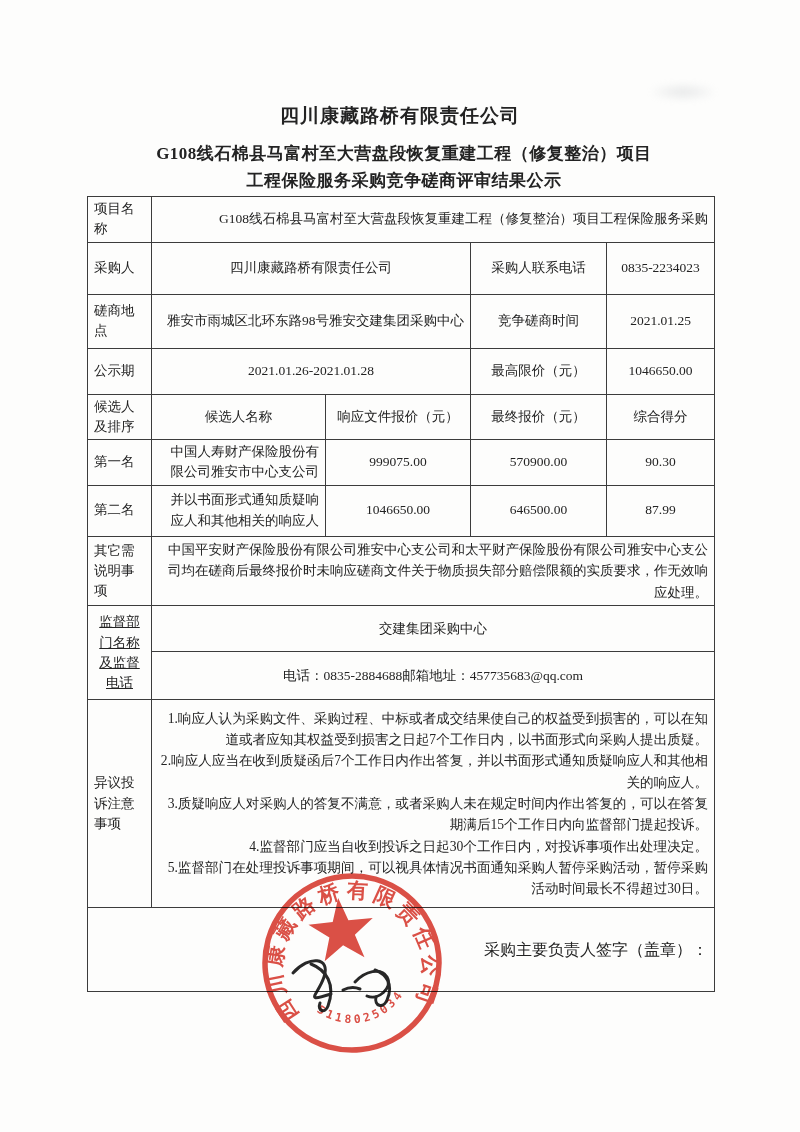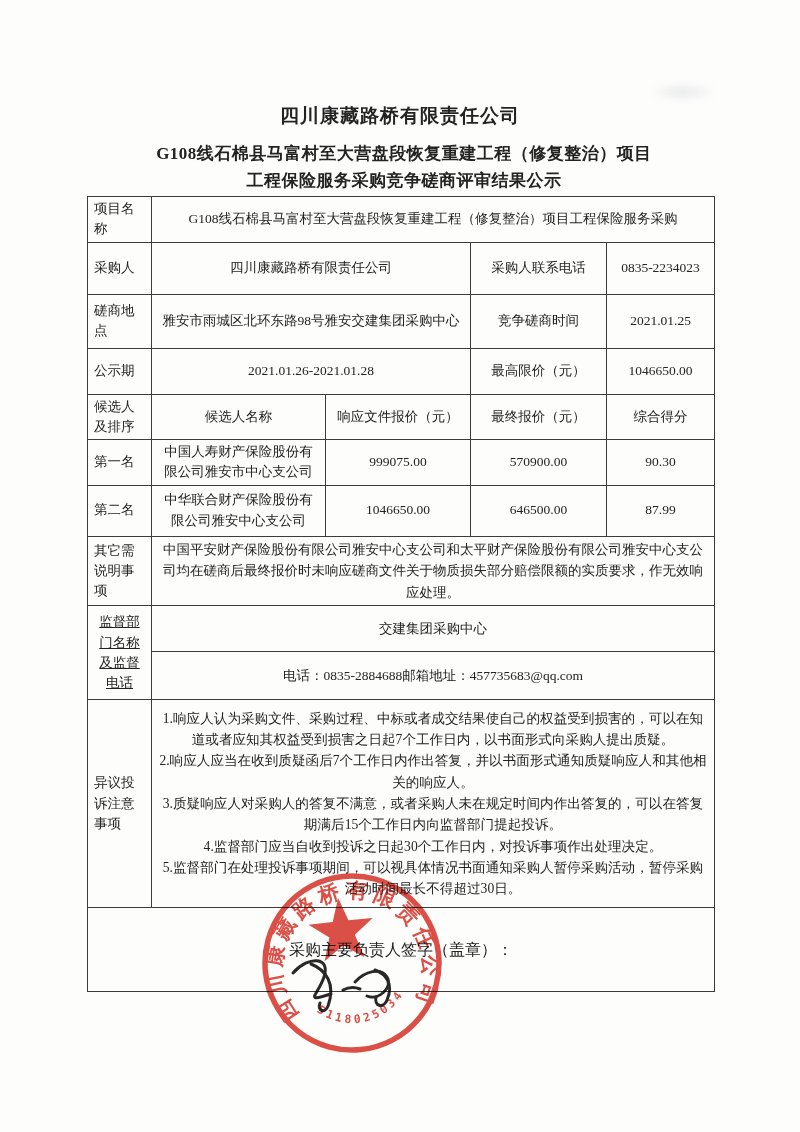--- a/index.html
+++ b/index.html
@@ -19,26 +19,26 @@
     position:absolute;left:87px;top:196px;width:627px;border-collapse:collapse;table-layout:fixed;
     font-size:13.5px;line-height:1.5;
   }
   table.results td{
     border:1.5px solid #3c3c3c;padding:2px 6px;vertical-align:middle;
     word-break:break-all;overflow:hidden;
   }
   td.lbl{padding-left:4px;padding-right:3px;text-align:left;}
   td.lbl-center{text-align:center;padding-left:2px;padding-right:2px;text-decoration:underline;}
   td.center{text-align:center;}
-  td.left{text-align:center;}
+  td.left{text-align:right;}
   tr.r1{height:44px;} tr.r2{height:52px;} tr.r3{height:54px;} tr.r4{height:46px;}
   tr.r5{height:44px;margin-top:20px;} tr.r6{height:41px;font-family:Liberation Serif, serif;} tr.r7{height:51px;} tr.r8{height:66px;}
   tr.r9a{height:46px;} tr.r9b{height:48px;} tr.r10{height:208px;} tr.r11{height:84px;}
   .objection-cell{padding:6px 8px;vertical-align:middle;}
-  .objection-item{text-align:center;font-size:13.6px;line-height:1.57;}
+  .objection-item{text-align:right;font-size:13.6px;line-height:1.57;}
   .notes-cell{padding:5px 8px;line-height:1.6;}
   .sig-cell{padding-left:8px;font-size:16px;}
   
   .stamp{position:absolute;left:237px;top:853px;width:230px;height:230px;
     mix-blend-mode:multiply;pointer-events:none;}
   .stamp svg{width:100%;height:100%;}
 </style>
 </head>
 <body>
 
@@ -93,21 +93,21 @@
     </tr>
     <tr class="r6">
       <td class="lbl">第一名</td>
       <td class="left">中国人寿财产保险股份有限公司雅安市中心支公司</td>
       <td class="center">999075.00</td>
       <td class="center">570900.00</td>
       <td class="center">90.30</td>
     </tr>
     <tr class="r7">
       <td class="lbl">第二名</td>
-      <td class="left">中华联合财产保险股份有限公司雅安中心支公司</td>
+      <td class="left">并以书面形式通知质疑响应人和其他相关的响应人</td>
       <td class="center">1046650.00</td>
       <td class="center">646500.00</td>
       <td class="center">87.99</td>
     </tr>
     <tr class="r8">
       <td class="lbl">其它需说明事项</td>
       <td class="left notes-cell" colspan="4">中国平安财产保险股份有限公司雅安中心支公司和太平财产保险股份有限公司雅安中心支公司均在磋商后最终报价时未响应磋商文件关于物质损失部分赔偿限额的实质要求，作无效响应处理。</td>
     </tr>
     <tr class="r9a">
       <td class="lbl-center" rowspan="2">监督部门名称及监督电话</td>

